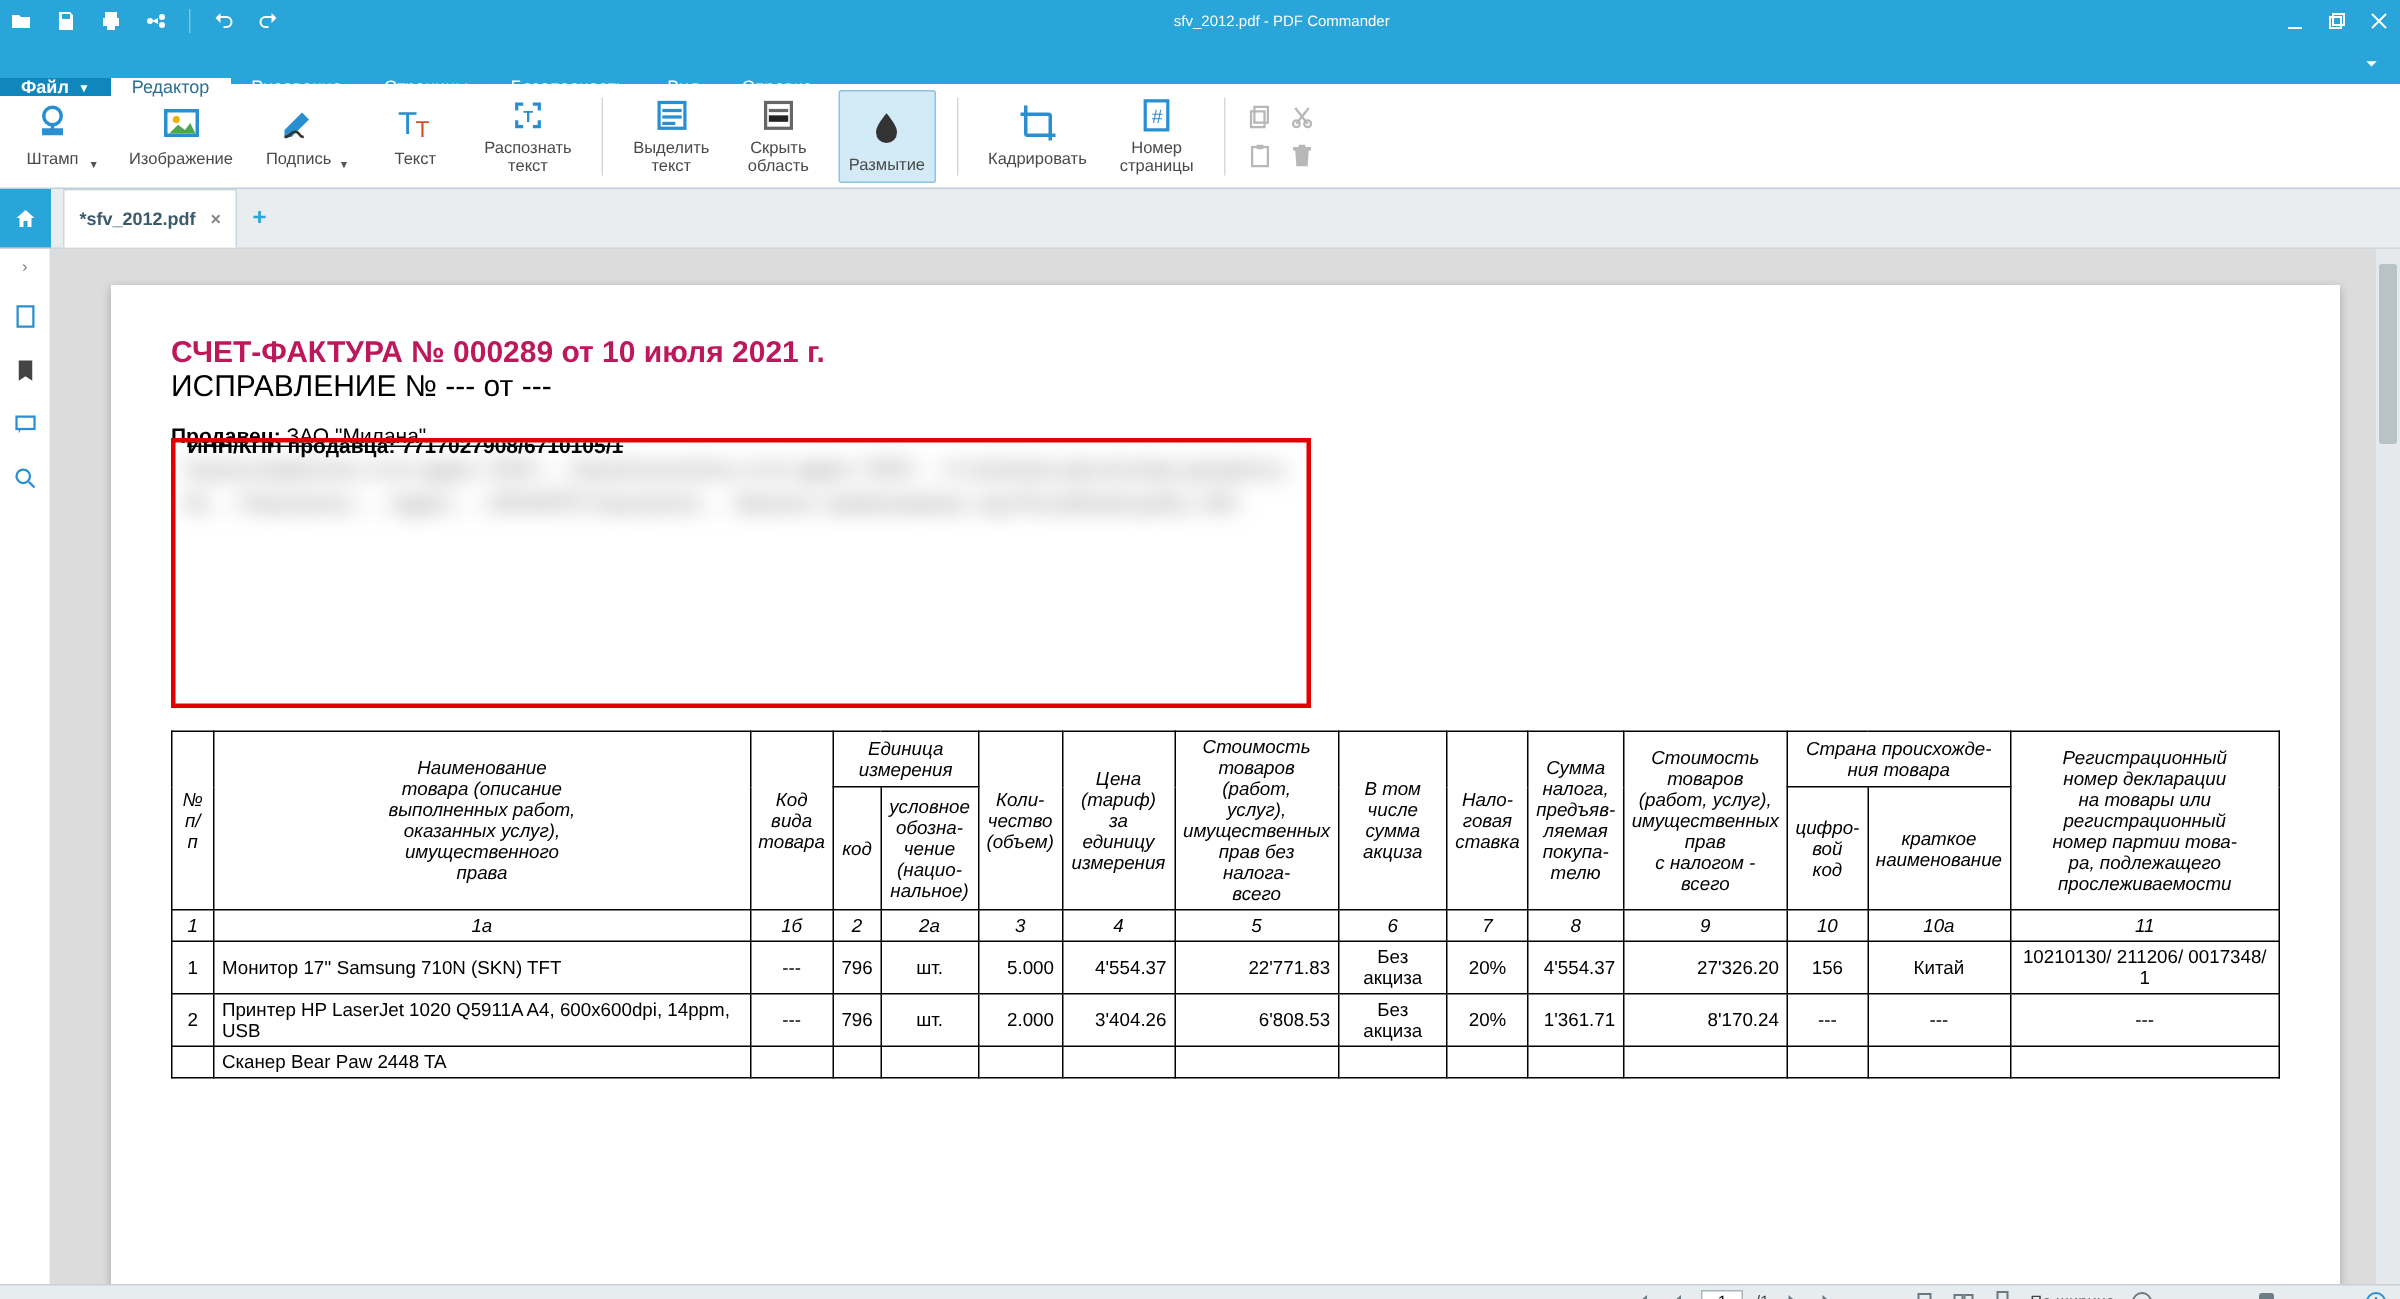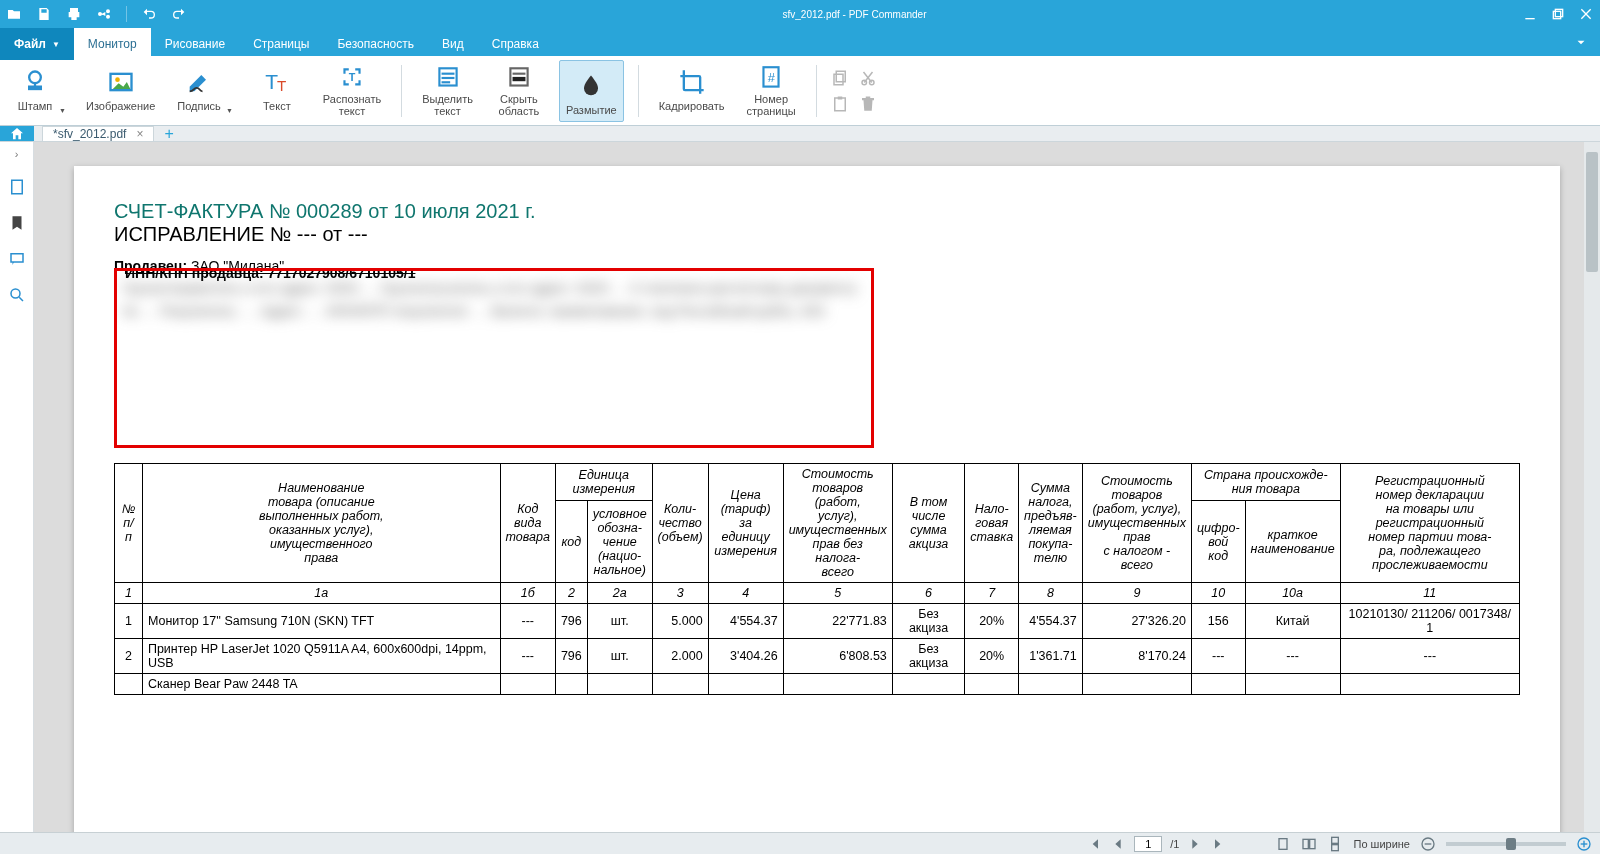--- a/index.html
+++ b/index.html
@@ -4,50 +4,50 @@
 <style>
 * { margin:0; padding:0; box-sizing:border-box; font-family:Tahoma,Arial,sans-serif; }
 body { width:1600px; height:866px; background:#fff; overflow:hidden; font-size:12px; }
 .titlebar { height:28px; background:#29a5d9; color:#fff; display:flex; align-items:center; padding:0 6px; }
 .tb-icons { display:flex; gap:14px; align-items:center; }
 .tb-icon { width:16px; height:16px; fill:#fff; cursor:pointer; }
 .tb-sep { width:1px; height:16px; background:rgba(255,255,255,0.35); }
 .tb-title { flex:1; text-align:center; font-size:10px; }
 .win-ctrl { display:flex; gap:12px; align-items:center; }
 .menutabs { height:28px; background:#29a5d9; display:flex; align-items:stretch; }
-.menutab { display:flex; align-items:center; padding:16px 14px; color:#fff; font-size:12px; cursor:pointer; }
+.menutab { display:flex; align-items:center; padding:6px 14px; color:#fff; font-size:12px; cursor:pointer;margin-top:24px; }
 .menutab.file { background:#0f87bd; font-weight:bold; position:relative; }
 .menutab.file:after { content:"▼"; font-size:8px; margin-left:6px; }
 .menutab.active { background:#fff; color:#2b6f93; }
 .menutabs .collapse { margin-left:auto; padding:0 12px; color:#fff; cursor:pointer; display:flex; align-items:center; }
 .ribbon { height:70px; background:#fff; border-bottom:1px solid #bfcfd7; display:flex; align-items:center; padding:4px 10px; gap:10px; }
 .rb-btn { display:flex; flex-direction:column; align-items:center; justify-content:center; gap:4px; min-width:60px; height:62px; padding:4px 6px; border-radius:2px; cursor:pointer; }
 .rb-btn.sel { background:#d3ebf7; border:1px solid #8ac3e3;justify-content:flex-end; }
 .rb-btn.drop { position:relative; padding-right:16px; }
 .rb-btn.drop:after { content:"▼"; font-size:7px; color:#555; position:absolute; right:4px; bottom:8px; }
 .rb-ico { width:28px; height:28px; }
 .rb-lbl { font-size:11px; color:#4a4a4a; text-align:center; line-height:1.1; white-space:pre-line; }
 .rb-sep { width:1px; height:52px; background:#d3dbe0; margin:0 4px; }
 .mini-col { display:flex; flex-direction:column; gap:8px; }
 .mini-ico { width:18px; height:18px; cursor:pointer; opacity:.6; }
-.tabstrip-row { height:16px; background:#e9edf0; border-bottom:1px solid #ccd6db; display:flex; align-items:stretch; }
+.tabstrip-row { height:40px; background:#e9edf0; border-bottom:1px solid #ccd6db; display:flex; align-items:stretch;font-weight:bold; }
 .home-tab { width:34px; background:#29a5d9; display:flex; align-items:center; justify-content:center; cursor:pointer; }
 .home-tab svg { width:16px; height:16px; fill:#fff; }
 .doc-tab { display:flex; align-items:center; gap:10px; background:#fff; border:1px solid #ccd6db; border-bottom:none; padding:0 10px; margin-left:8px; font-size:12px; color:#3a5a6e; cursor:pointer; }
 .doc-tab .close { color:#888; font-size:12px; cursor:pointer; }
 .add-tab { display:flex; align-items:center; padding:0 10px; color:#29a5d9; font-size:16px; cursor:pointer; }
 .workarea { display:flex; height:calc(866px - 28px - 28px - 70px - 28px - 22px); }
 .sidepanel { width:34px; background:#fff; border-right:1px solid #d7dde1; display:flex; flex-direction:column; align-items:center; padding:6px 0; gap:18px; }
 .sp-expand { font-size:11px; color:#777; }
 .sp-ico { width:18px; height:18px; cursor:pointer; }
 .viewer { flex:1; background:#dcdcdc; position:relative; overflow:hidden; }
 .scroll-v { position:absolute; right:0; top:0; bottom:0; width:16px; background:#e5e9eb; }
 .scroll-v .thumb { position:absolute; left:2px; right:2px; top:10px; height:120px; background:#b9c2c6; border-radius:2px; }
 .page { position:absolute; left:40px; top:24px; right:40px; background:#fff; padding:34px 40px 40px 40px; min-height:700px; box-shadow:0 2px 6px rgba(0,0,0,.25); }
-.page h1 { font-size:20px; font-weight:normal; color:#0f766e; }
+.page h1 { font-size:20px; font-weight:bold; color:#be185d; }
 .page h2 { font-size:20px; font-weight:normal; color:#000; margin-bottom:10px; }
 .page .meta { font-size:14px; color:#000; line-height:1.45; margin-bottom:6px; }
 .page .meta b { font-weight:bold; }
 .redbox { border:3px solid #e30000; width:760px; height:180px; margin-top:-14px; margin-bottom:15px; position:relative; overflow:hidden; }
 .redbox .blurred { position:absolute; inset:6px; filter:blur(7px); color:#666; font-size:14px; line-height:1.6; }
 .redbox .inn-line { position:absolute; left:8px; top:-6px; font-size:14px; }
 .inv-table { border-collapse:collapse; width:100%; font-size:12.5px; }
 .inv-table th, .inv-table td { border:1.5px solid #000; padding:3px 5px; text-align:center; vertical-align:middle; }
 .inv-table th { font-weight:normal;font-style:italic; }
 .inv-table td.left { text-align:left; }
@@ -96,21 +96,21 @@
         <rect x="8" y="5" width="11" height="11" fill="none" stroke="#fff" stroke-width="2"></rect>
       </svg>
     <svg class="tb-icon" viewBox="0 0 24 24">
         <path d="M5 5l14 14M19 5L5 19" stroke="#fff" stroke-width="2"></path>
       </svg>
   </div>
 </div>
 
 <div class="menutabs">
   <div class="menutab file">Файл</div>
-  <div class="menutab active">Монитор</div>
+  <div class="menutab active">Редактор</div>
   <div class="menutab">Рисование</div>
   <div class="menutab">Страницы</div>
   <div class="menutab">Безопасность</div>
   <div class="menutab">Вид</div>
   <div class="menutab">Справка</div>
   <div class="collapse">
     <svg width="14" height="14" viewBox="0 0 24 24" fill="#fff">
         <path d="M6 10l6 6 6-6z"></path>
       </svg>
   </div>

